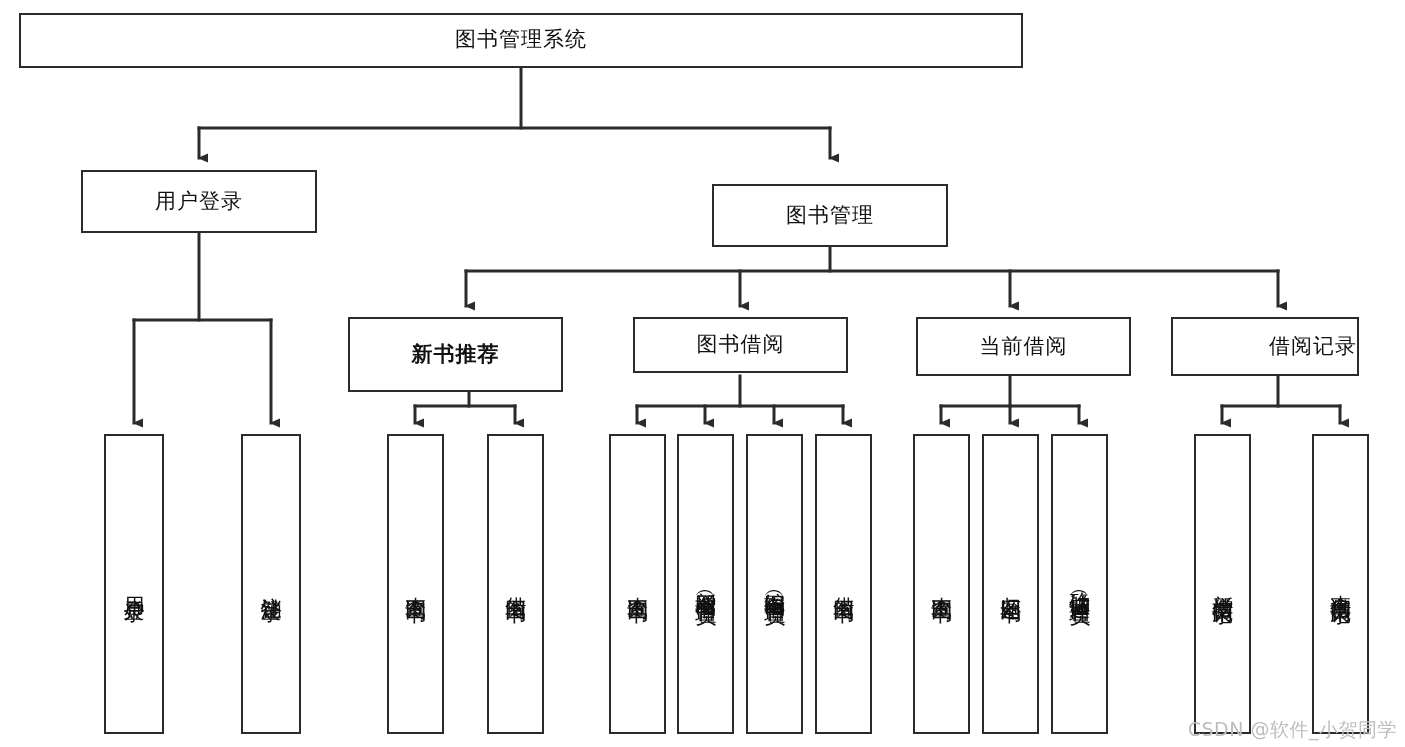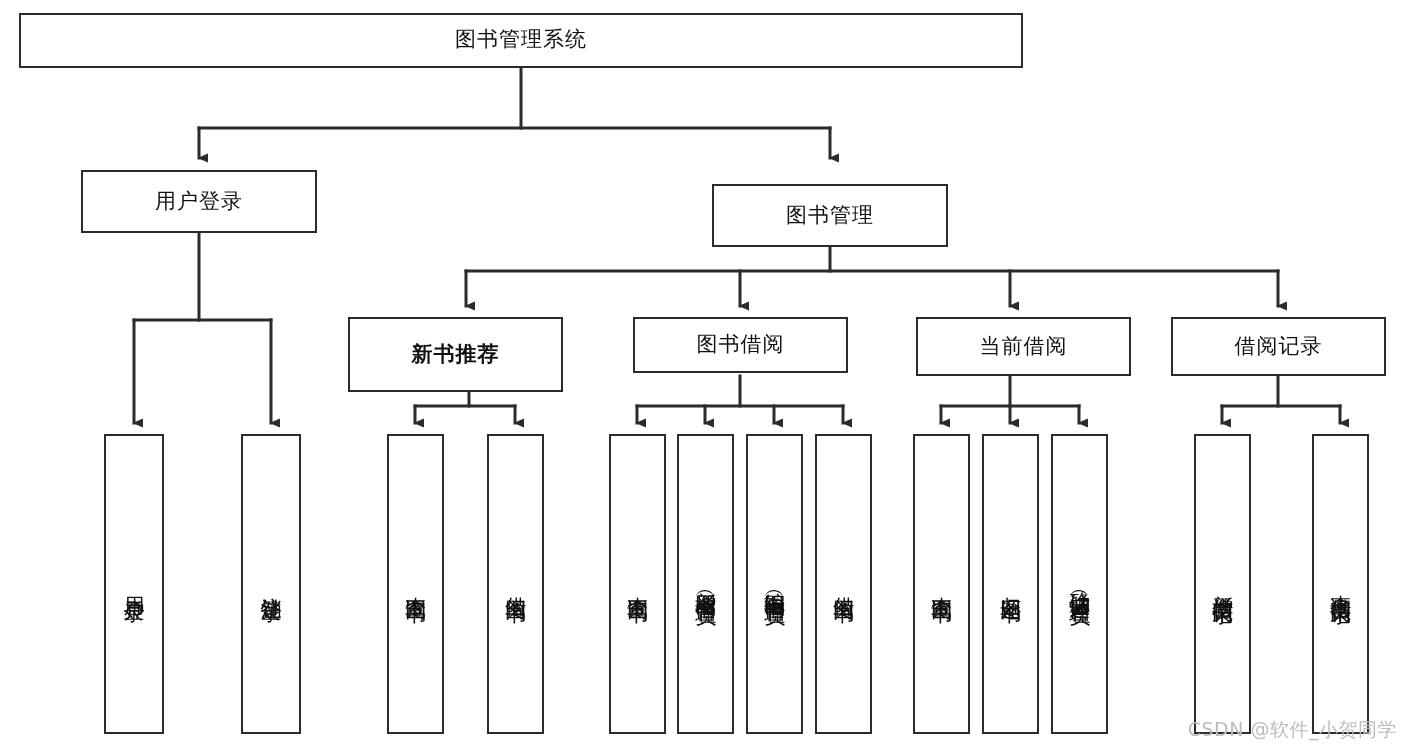--- a/index.html
+++ b/index.html
@@ -135,21 +135,21 @@
 
   <div class="node horiz" style="left:348px; top:317px; width:215px; height:75px;font-weight:bold;">
     <span>新书推荐</span>
   </div>
   <div class="node horiz" style="left:633px; top:317px; width:215px; height:56px;">
     <span>图书借阅</span>
   </div>
   <div class="node horiz" style="left:900px; top:317px; width:215px; height:59px;margin-left:16px;">
     <span>当前借阅</span>
   </div>
-  <div class="node horiz" style="left:1171px; top:317px; width:215px; height:59px;">
+  <div class="node horiz" style="left:1171px; top:317px; width:188px; height:59px;justify-content:flex-end;">
     <span>借阅记录</span>
   </div>
 
   <div class="node vert" style="left:104px; top:434px; width:60px; height:300px;">
     <span>用户登录</span>
   </div>
   <div class="node vert" style="left:241px; top:434px; width:60px; height:300px;">
     <span>注销登录</span>
   </div>
 

